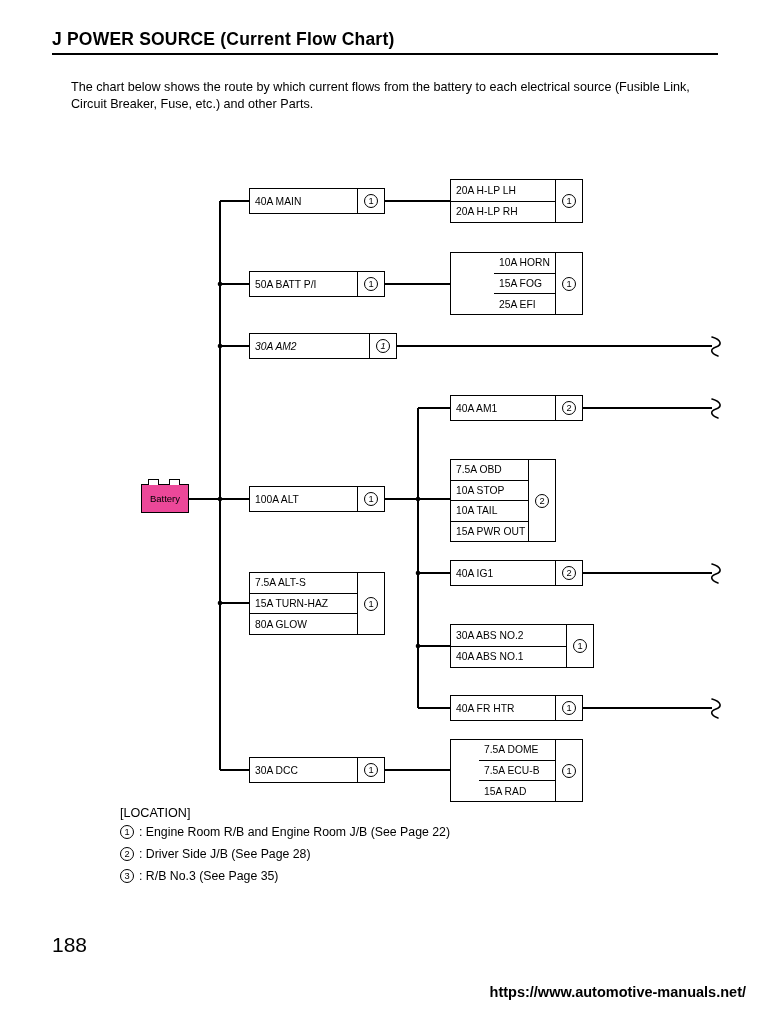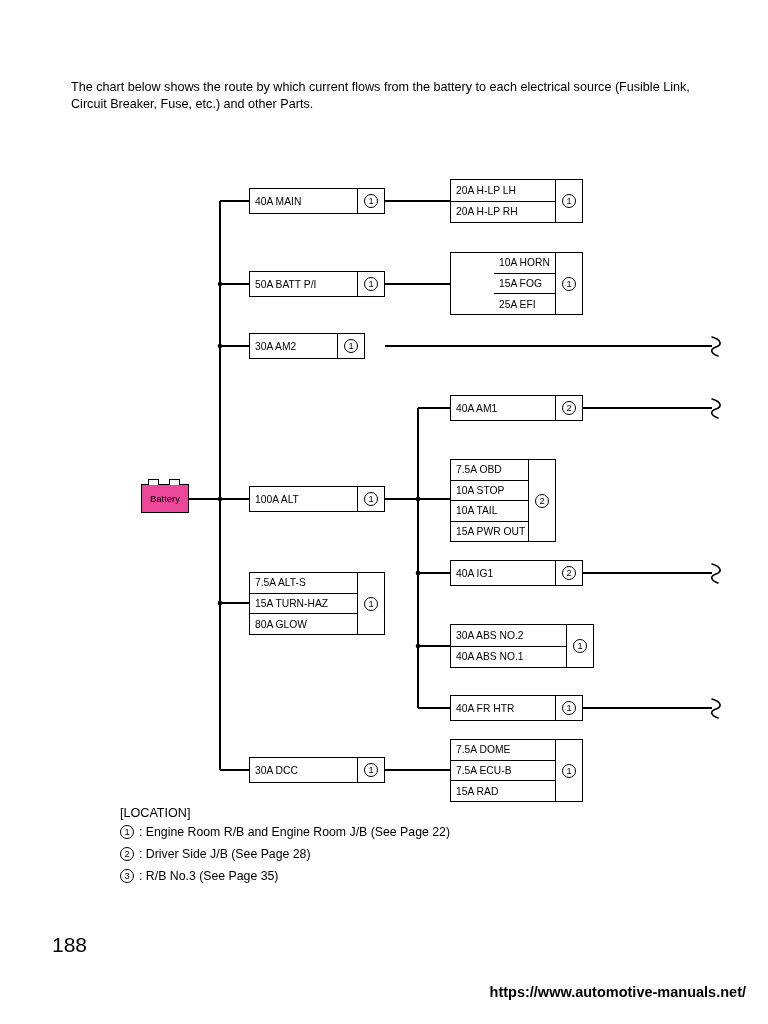--- a/index.html
+++ b/index.html
@@ -187,20 +187,24 @@
     top: 984px;
     font-size: 14.5px;
     font-weight: bold;
   }
 </style>
 </head>
 <body>
 
 <div id="page">
 
+  <div id="header-block">
+    <div id="page-heading">J  POWER SOURCE (Current Flow Chart)</div>
+    <div id="heading-rule"></div>
+  </div>
 
   <div id="intro-text">The chart below shows the route by which current flows from the battery to each electrical source (Fusible Link, Circuit Breaker, Fuse, etc.) and other Parts.</div>
 
   <div id="diagram">
 
     <svg id="wire-layer" viewBox="0 0 768 1024" width="768" height="1024">
       <g stroke="#000" stroke-width="1.5" fill="none" shape-rendering="crispEdges">
 
         <line x1="189" y1="499" x2="220" y2="499"></line>
 
@@ -268,21 +272,21 @@
 
     <div class="fusebox" style="left:249px; top:271px; width:136px; height:26px;">
       <div class="fb-rows">
         <div class="fb-row">50A BATT P/I</div>
       </div>
       <div class="fb-loc">
         <span class="circled">1</span>
       </div>
     </div>
 
-    <div class="fusebox" style="left:249px; top:333px; width:116px; height:26px;">
+    <div class="fusebox" style="left:249px; top:333px; width:148px; height:26px;font-style:italic;">
       <div class="fb-rows">
         <div class="fb-row">30A AM2</div>
       </div>
       <div class="fb-loc">
         <span class="circled">1</span>
       </div>
     </div>
 
     <div class="fusebox" style="left:249px; top:486px; width:136px; height:26px;">
       <div class="fb-rows">
@@ -376,21 +380,21 @@
 
     <div class="fusebox" style="left:450px; top:695px; width:133px; height:26px;">
       <div class="fb-rows">
         <div class="fb-row">40A FR HTR</div>
       </div>
       <div class="fb-loc">
         <span class="circled">1</span>
       </div>
     </div>
 
-    <div class="fusebox" style="left:450px; top:739px; width:133px; height:63px;">
+    <div class="fusebox" style="left:450px; top:739px; width:133px; height:63px;padding-left:28px;">
       <div class="fb-rows">
         <div class="fb-row">7.5A DOME</div>
         <div class="fb-row">7.5A ECU-B</div>
         <div class="fb-row">15A RAD</div>
       </div>
       <div class="fb-loc">
         <span class="circled">1</span>
       </div>
     </div>
 

